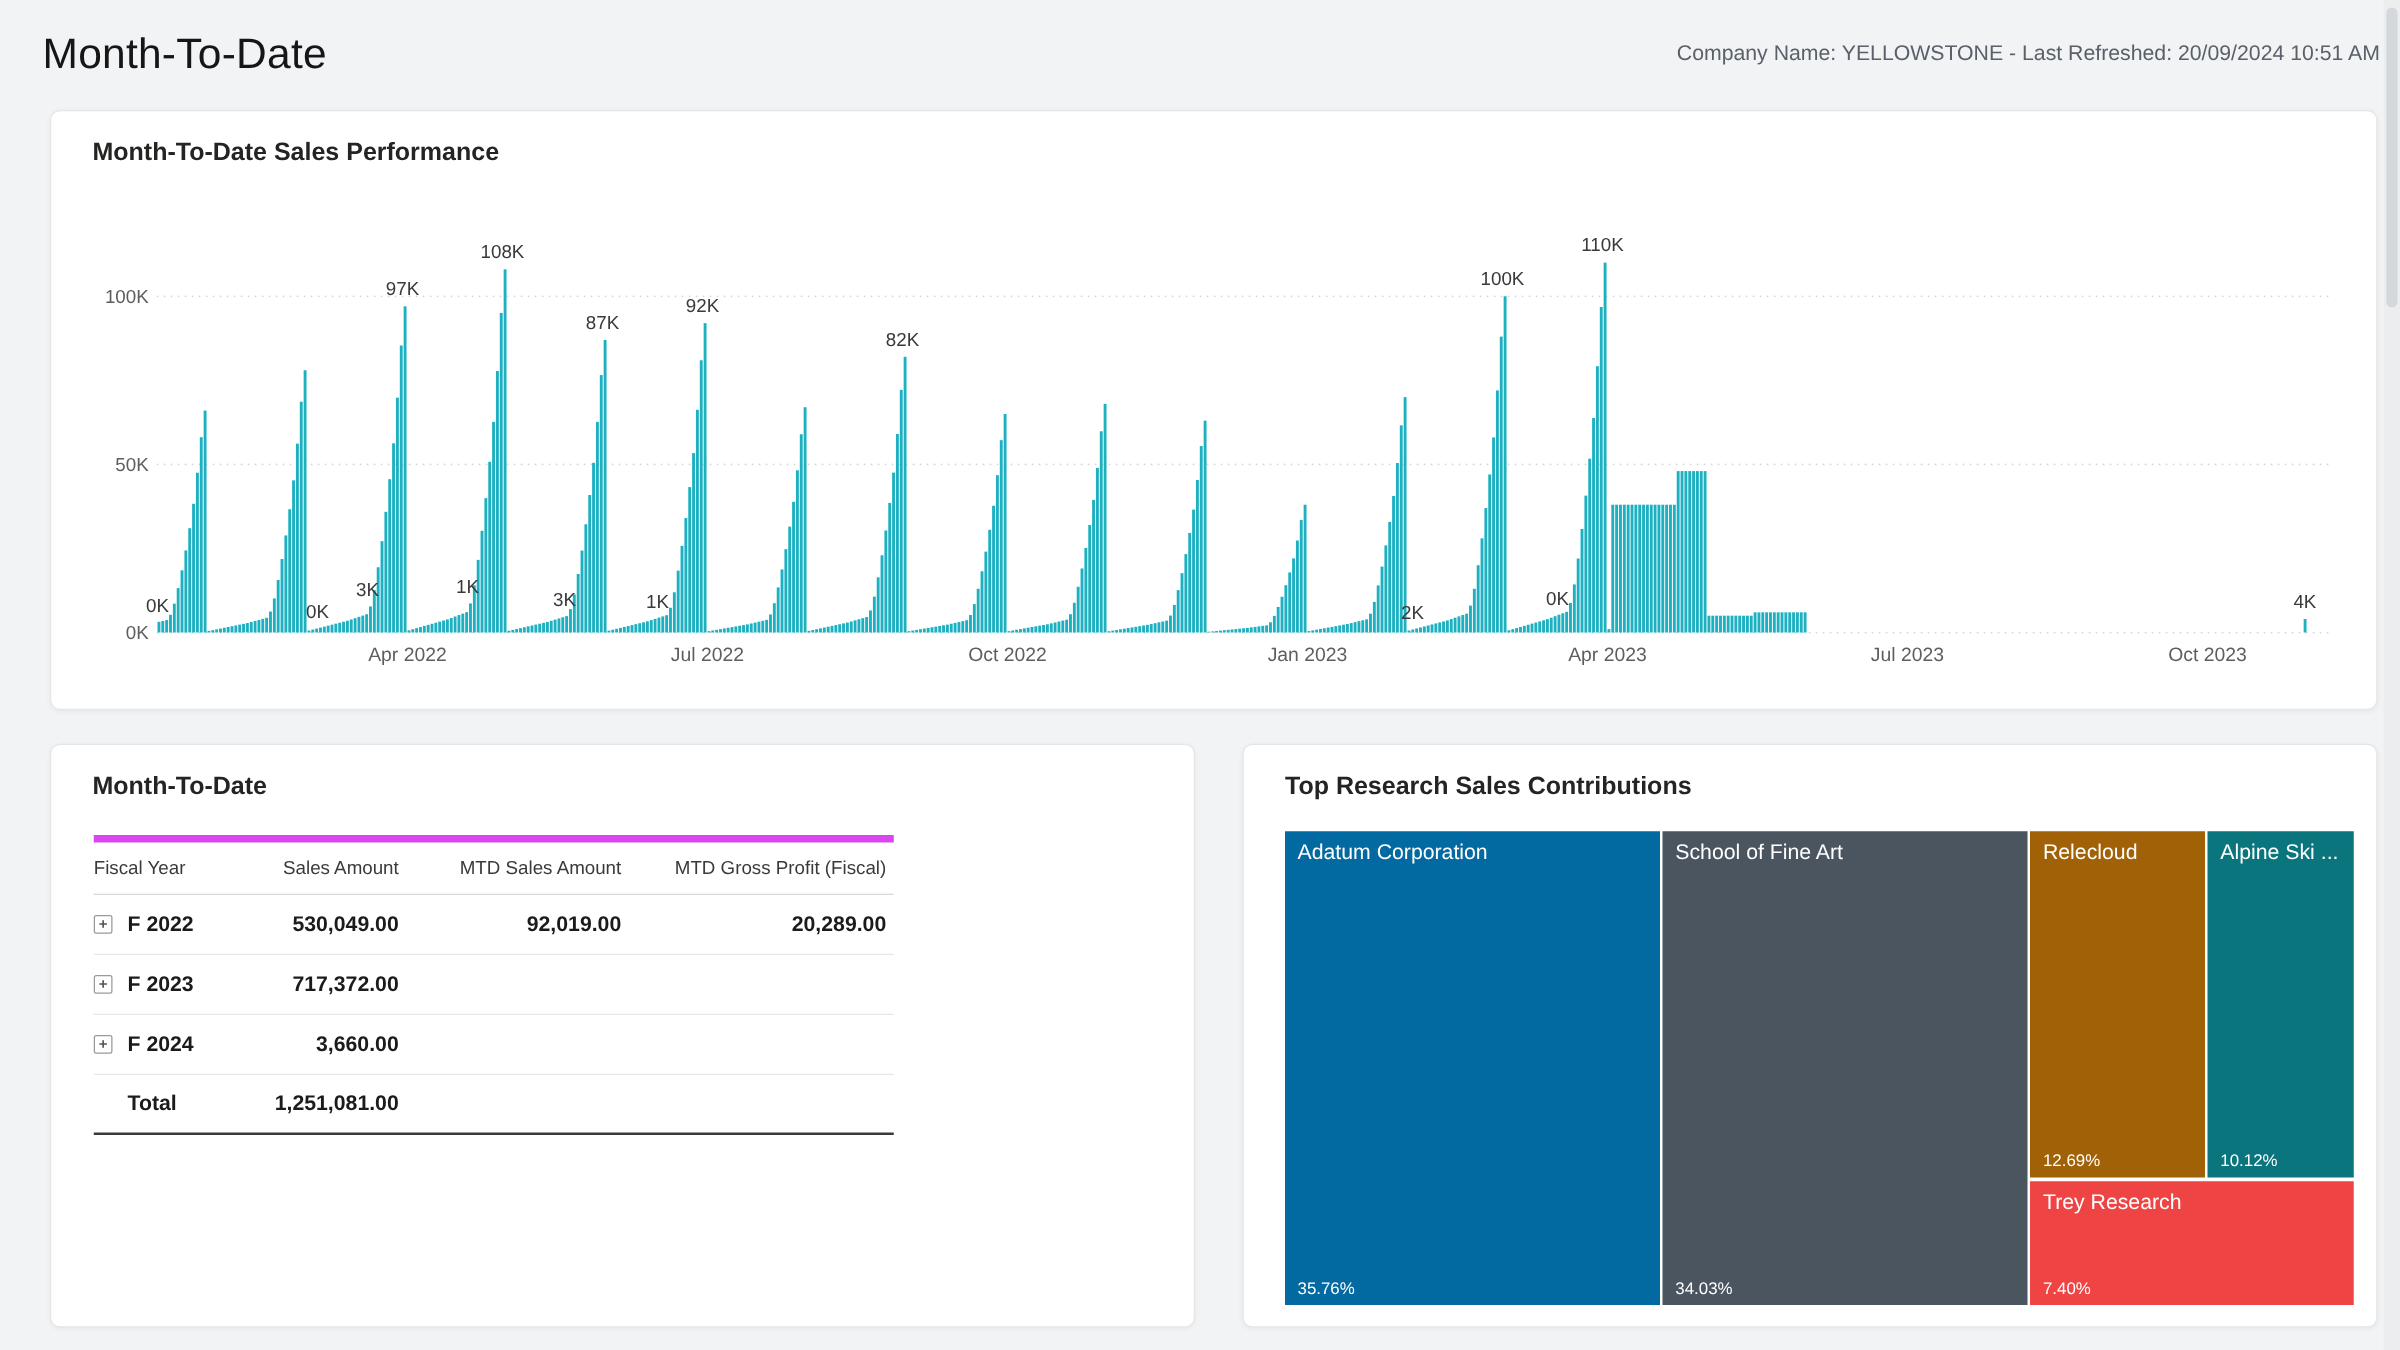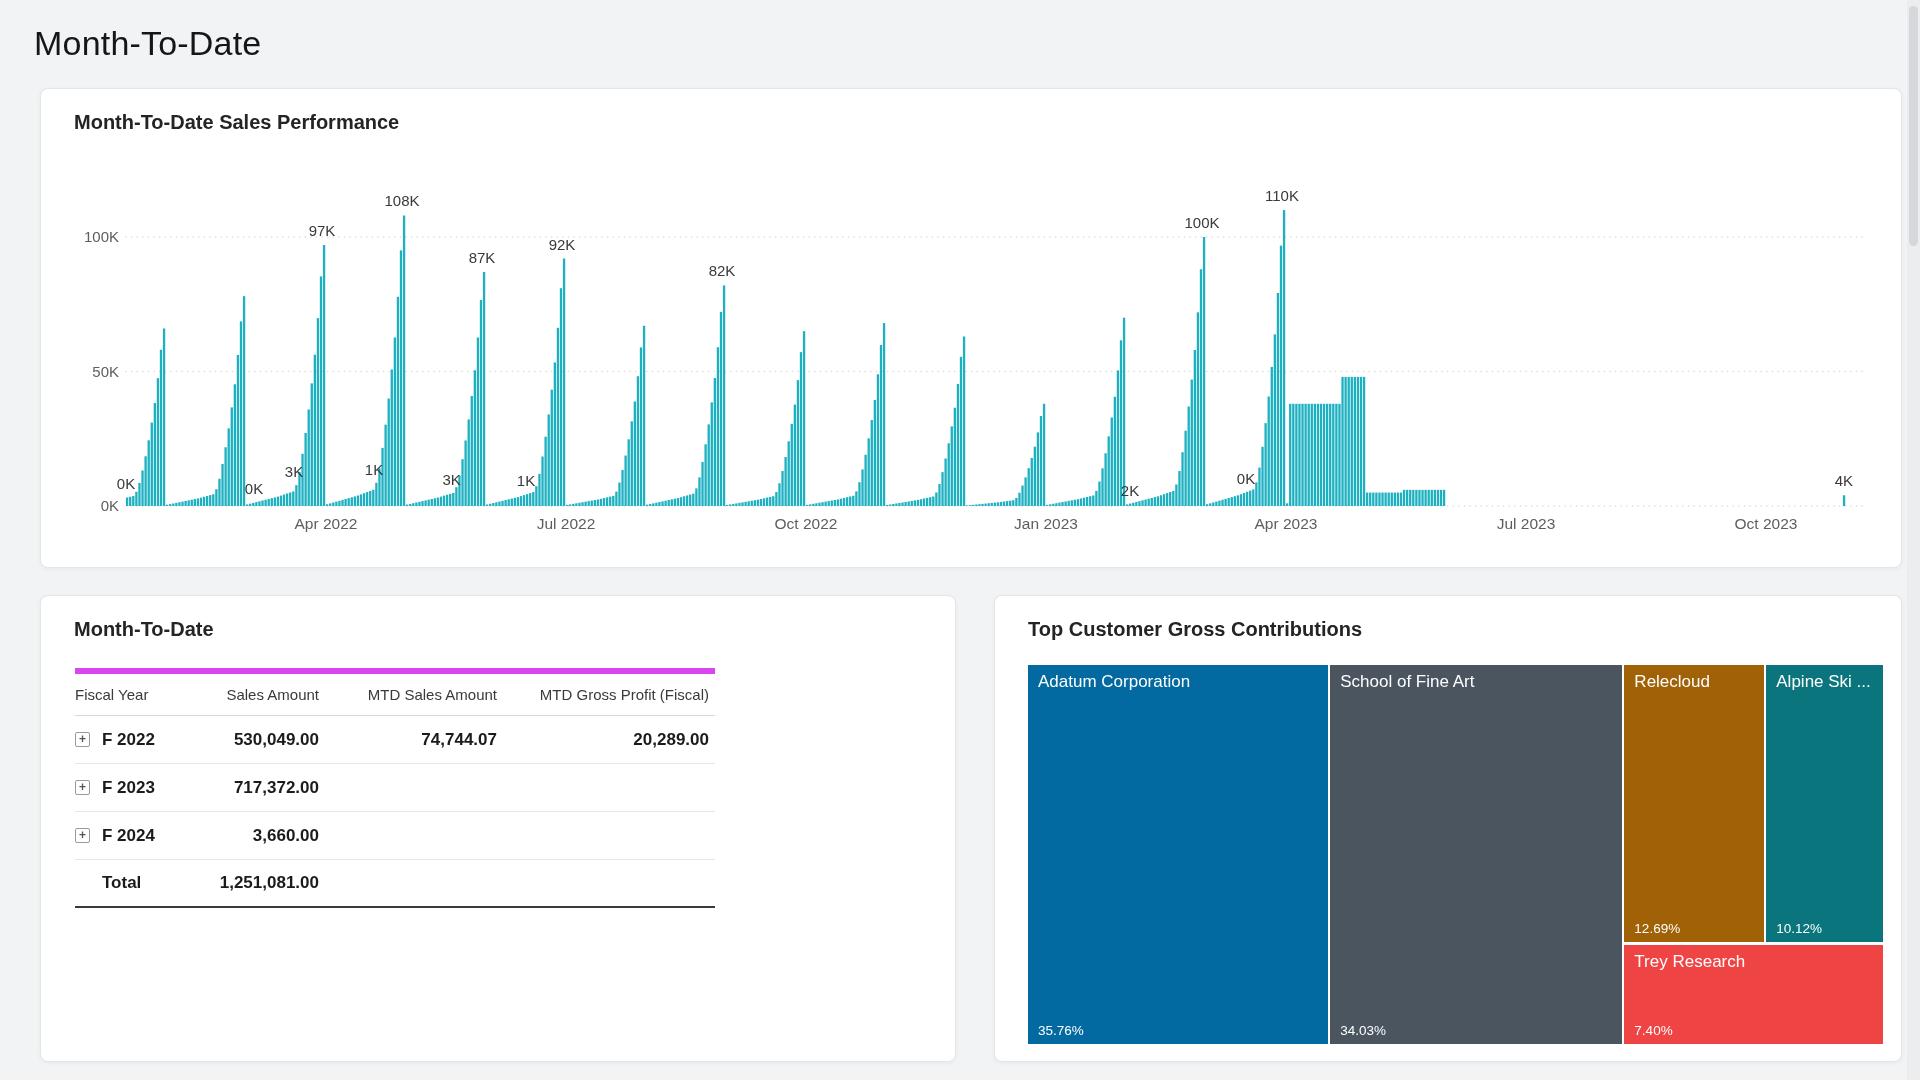--- a/index.html
+++ b/index.html
@@ -53,20 +53,21 @@
   .scrollbar .thumb { position:absolute; left:2px; top:6px; width:9px;
     height:240px; border-radius:5px; background:#D4D8DC; }
 </style>
 </head>
 <body>
 
 <div class="page">
 
   <header>
     <h1>Month-To-Date</h1>
+    <div class="meta">Company Name: YELLOWSTONE - Last Refreshed: 20/09/2024 10:51 AM</div>
   </header>
 
   <section class="panel panel-chart">
     <h2>Month-To-Date Sales Performance</h2>
     <svg id="sales-chart" viewBox="0 0 1860 478">
         <line x1="85" y1="417" x2="1825" y2="417" stroke="#D6D6D6" stroke-width="1.4" stroke-dasharray="0.1 5.5" stroke-linecap="round"></line>
         <text x="78" y="422" text-anchor="end" font-size="15" fill="#605E5C" font-family="&quot;Liberation Sans&quot;, sans-serif">0K</text>
         <line x1="85" y1="282.5" x2="1825" y2="282.5" stroke="#D6D6D6" stroke-width="1.4" stroke-dasharray="0.1 5.5" stroke-linecap="round"></line>
         <text x="78" y="287.5" text-anchor="end" font-size="15" fill="#605E5C" font-family="&quot;Liberation Sans&quot;, sans-serif">50K</text>
         <line x1="85" y1="148" x2="1825" y2="148" stroke="#D6D6D6" stroke-width="1.4" stroke-dasharray="0.1 5.5" stroke-linecap="round"></line>
@@ -535,21 +536,21 @@
           <div class="hc num">Sales Amount</div>
           <div class="hc num">MTD Sales Amount</div>
           <div class="hc num">MTD Gross Profit (Fiscal)</div>
         </div>
         <div class="mrow drow">
           <div class="cell ycell">
             <span class="exp">+</span>
             <span>F 2022</span>
           </div>
           <div class="cell num">530,049.00</div>
-          <div class="cell num">74,744.07</div>
+          <div class="cell num">92,019.00</div>
           <div class="cell num">20,289.00</div>
         </div>
         <div class="mrow drow">
           <div class="cell ycell">
             <span class="exp">+</span>
             <span>F 2023</span>
           </div>
           <div class="cell num">717,372.00</div>
           <div class="cell num"></div>
           <div class="cell num"></div>
@@ -569,21 +570,21 @@
             <span>Total</span>
           </div>
           <div class="cell num">1,251,081.00</div>
           <div class="cell num"></div>
           <div class="cell num"></div>
         </div>
       </div>
   </section>
 
   <section class="panel panel-treemap">
-    <h2>Top Customer Gross Contributions</h2>
+    <h2>Top Research Sales Contributions</h2>
     <div class="treemap" id="treemap">
         <div class="tile" style="left: 0%; top: 0%; width: 35.1%; height: 100%; background: #0369a1;">
           <div class="tname">Adatum Corporation</div>
           <div class="tpct">35.76%</div>
         </div>
         <div class="tile" style="left: 35.35%; top: 0%; width: 34.15%; height: 100%; background: rgb(74, 85, 96);">
           <div class="tname">School of Fine Art</div>
           <div class="tpct">34.03%</div>
         </div>
         <div class="tile" style="left: 69.75%; top: 0%; width: 16.35%; height: 73.2%; background: #a16207; text-decoration: underline;">

